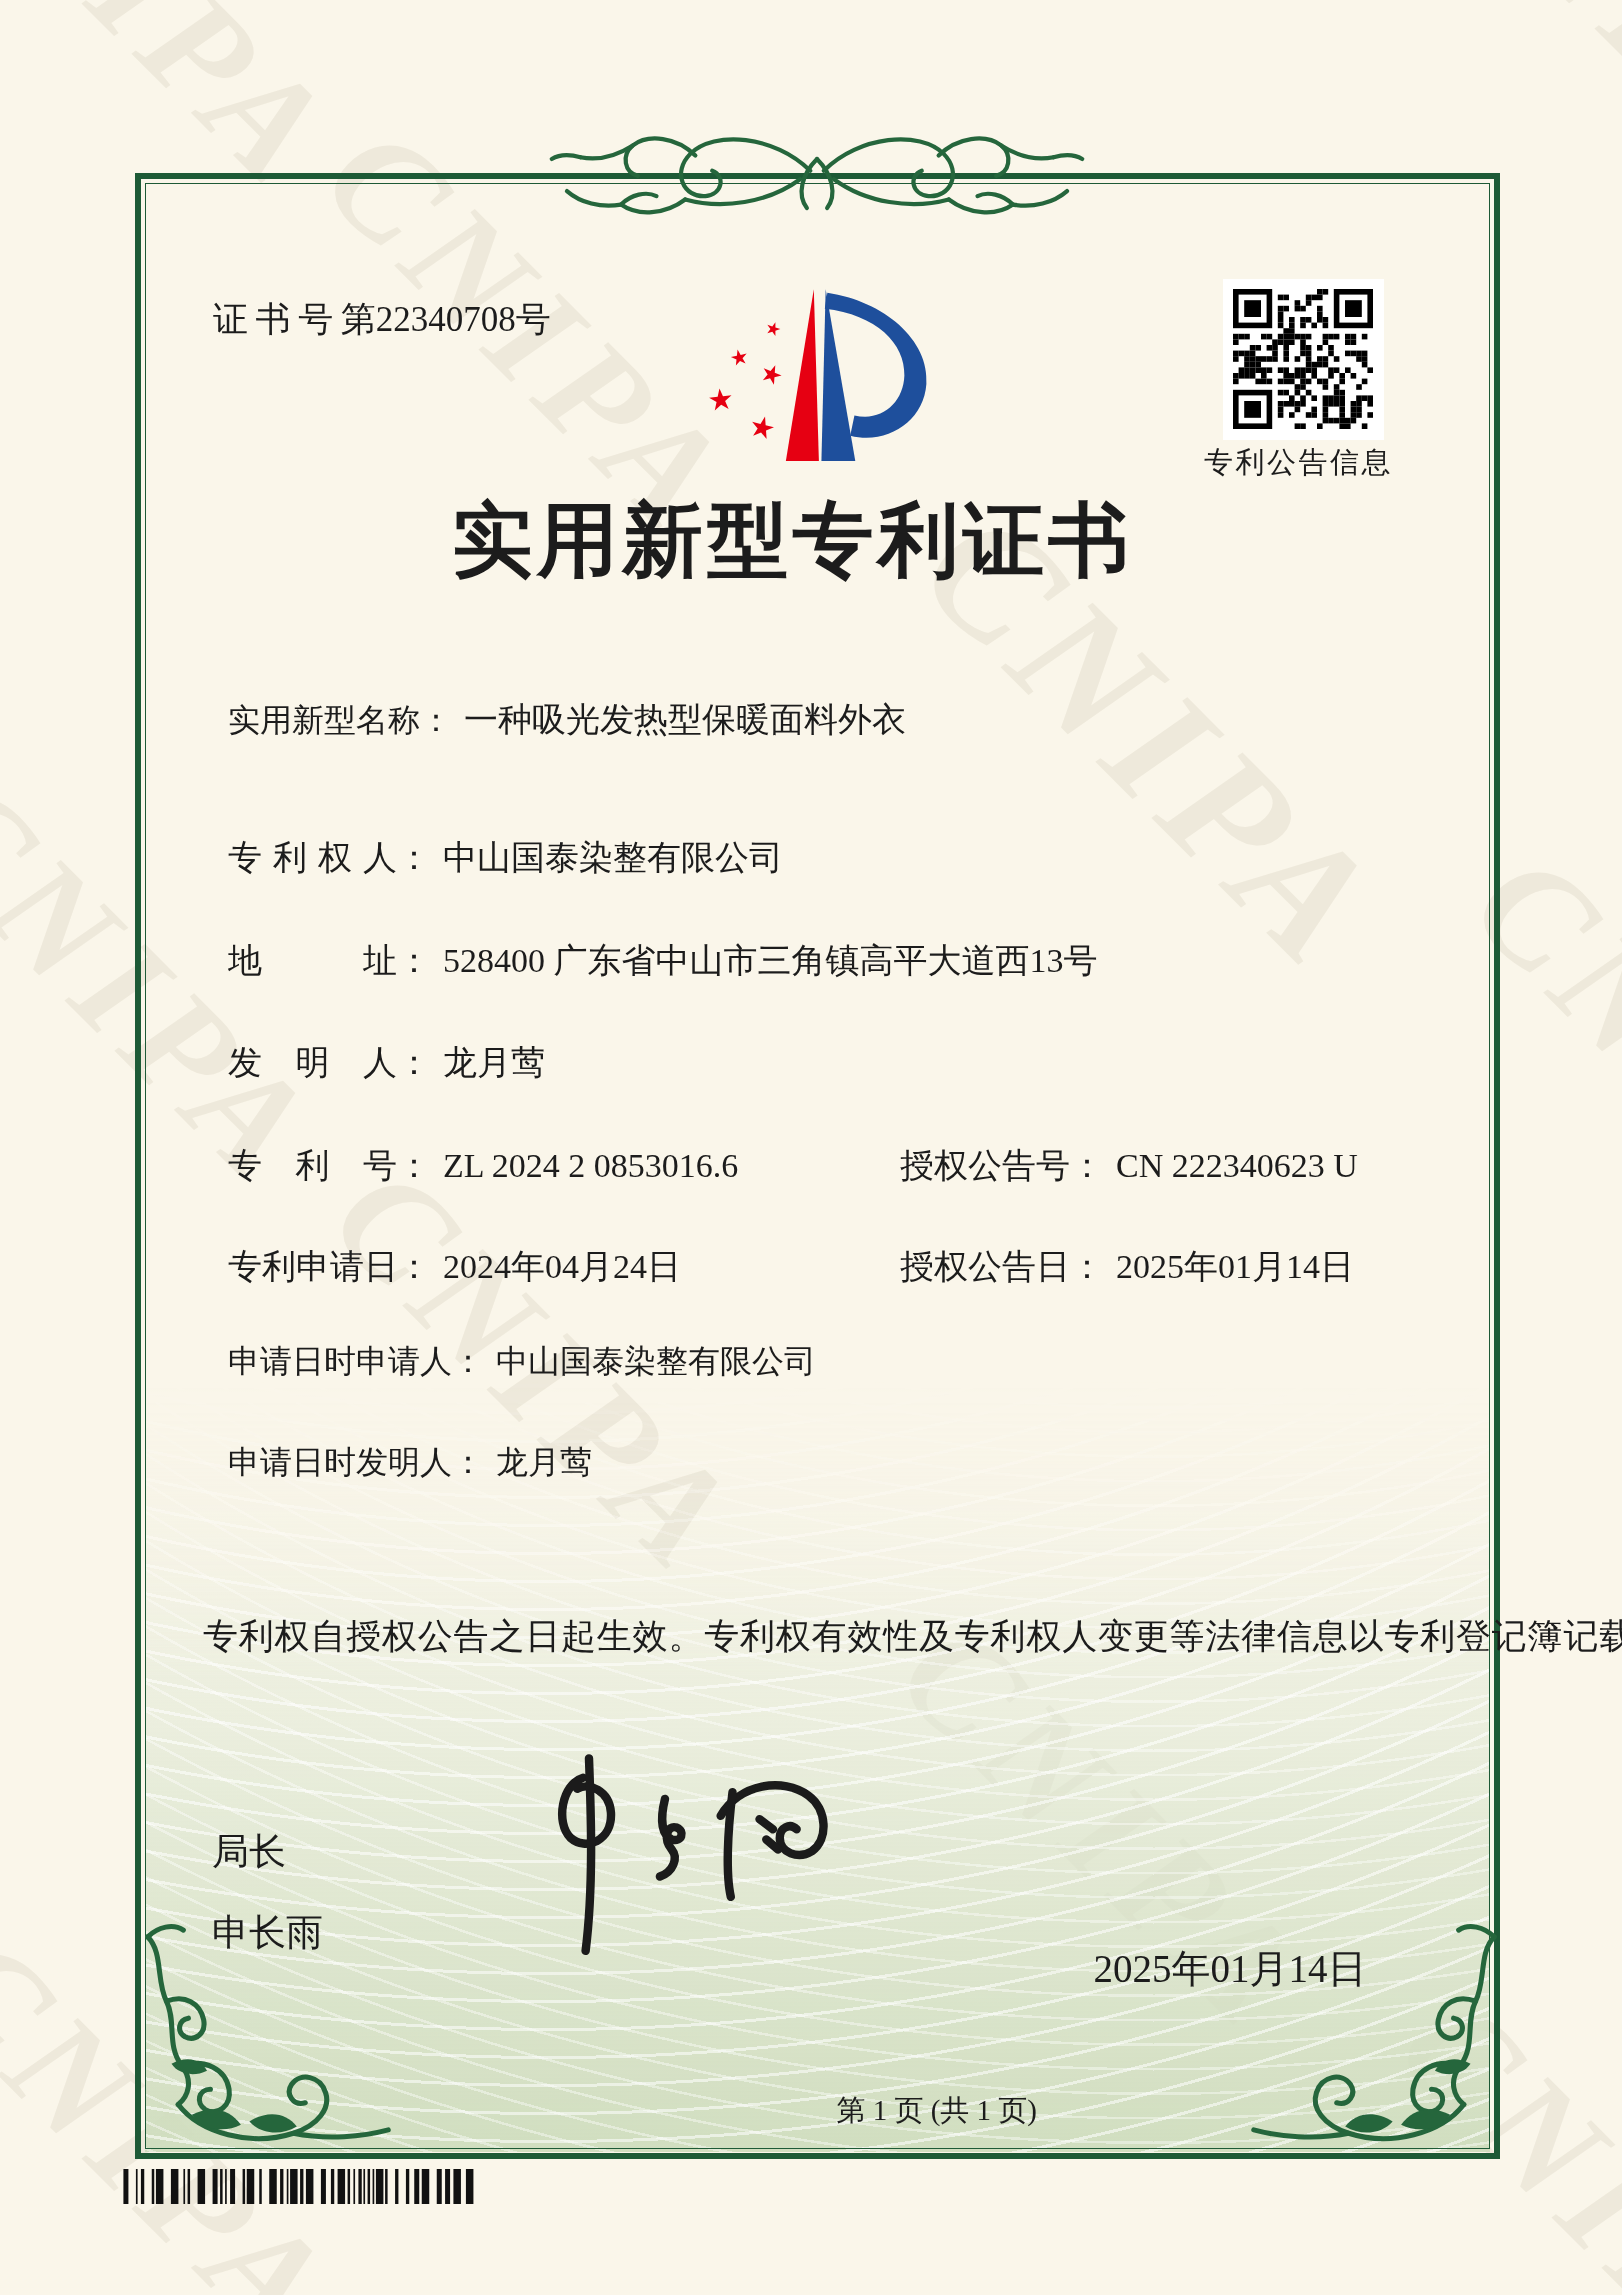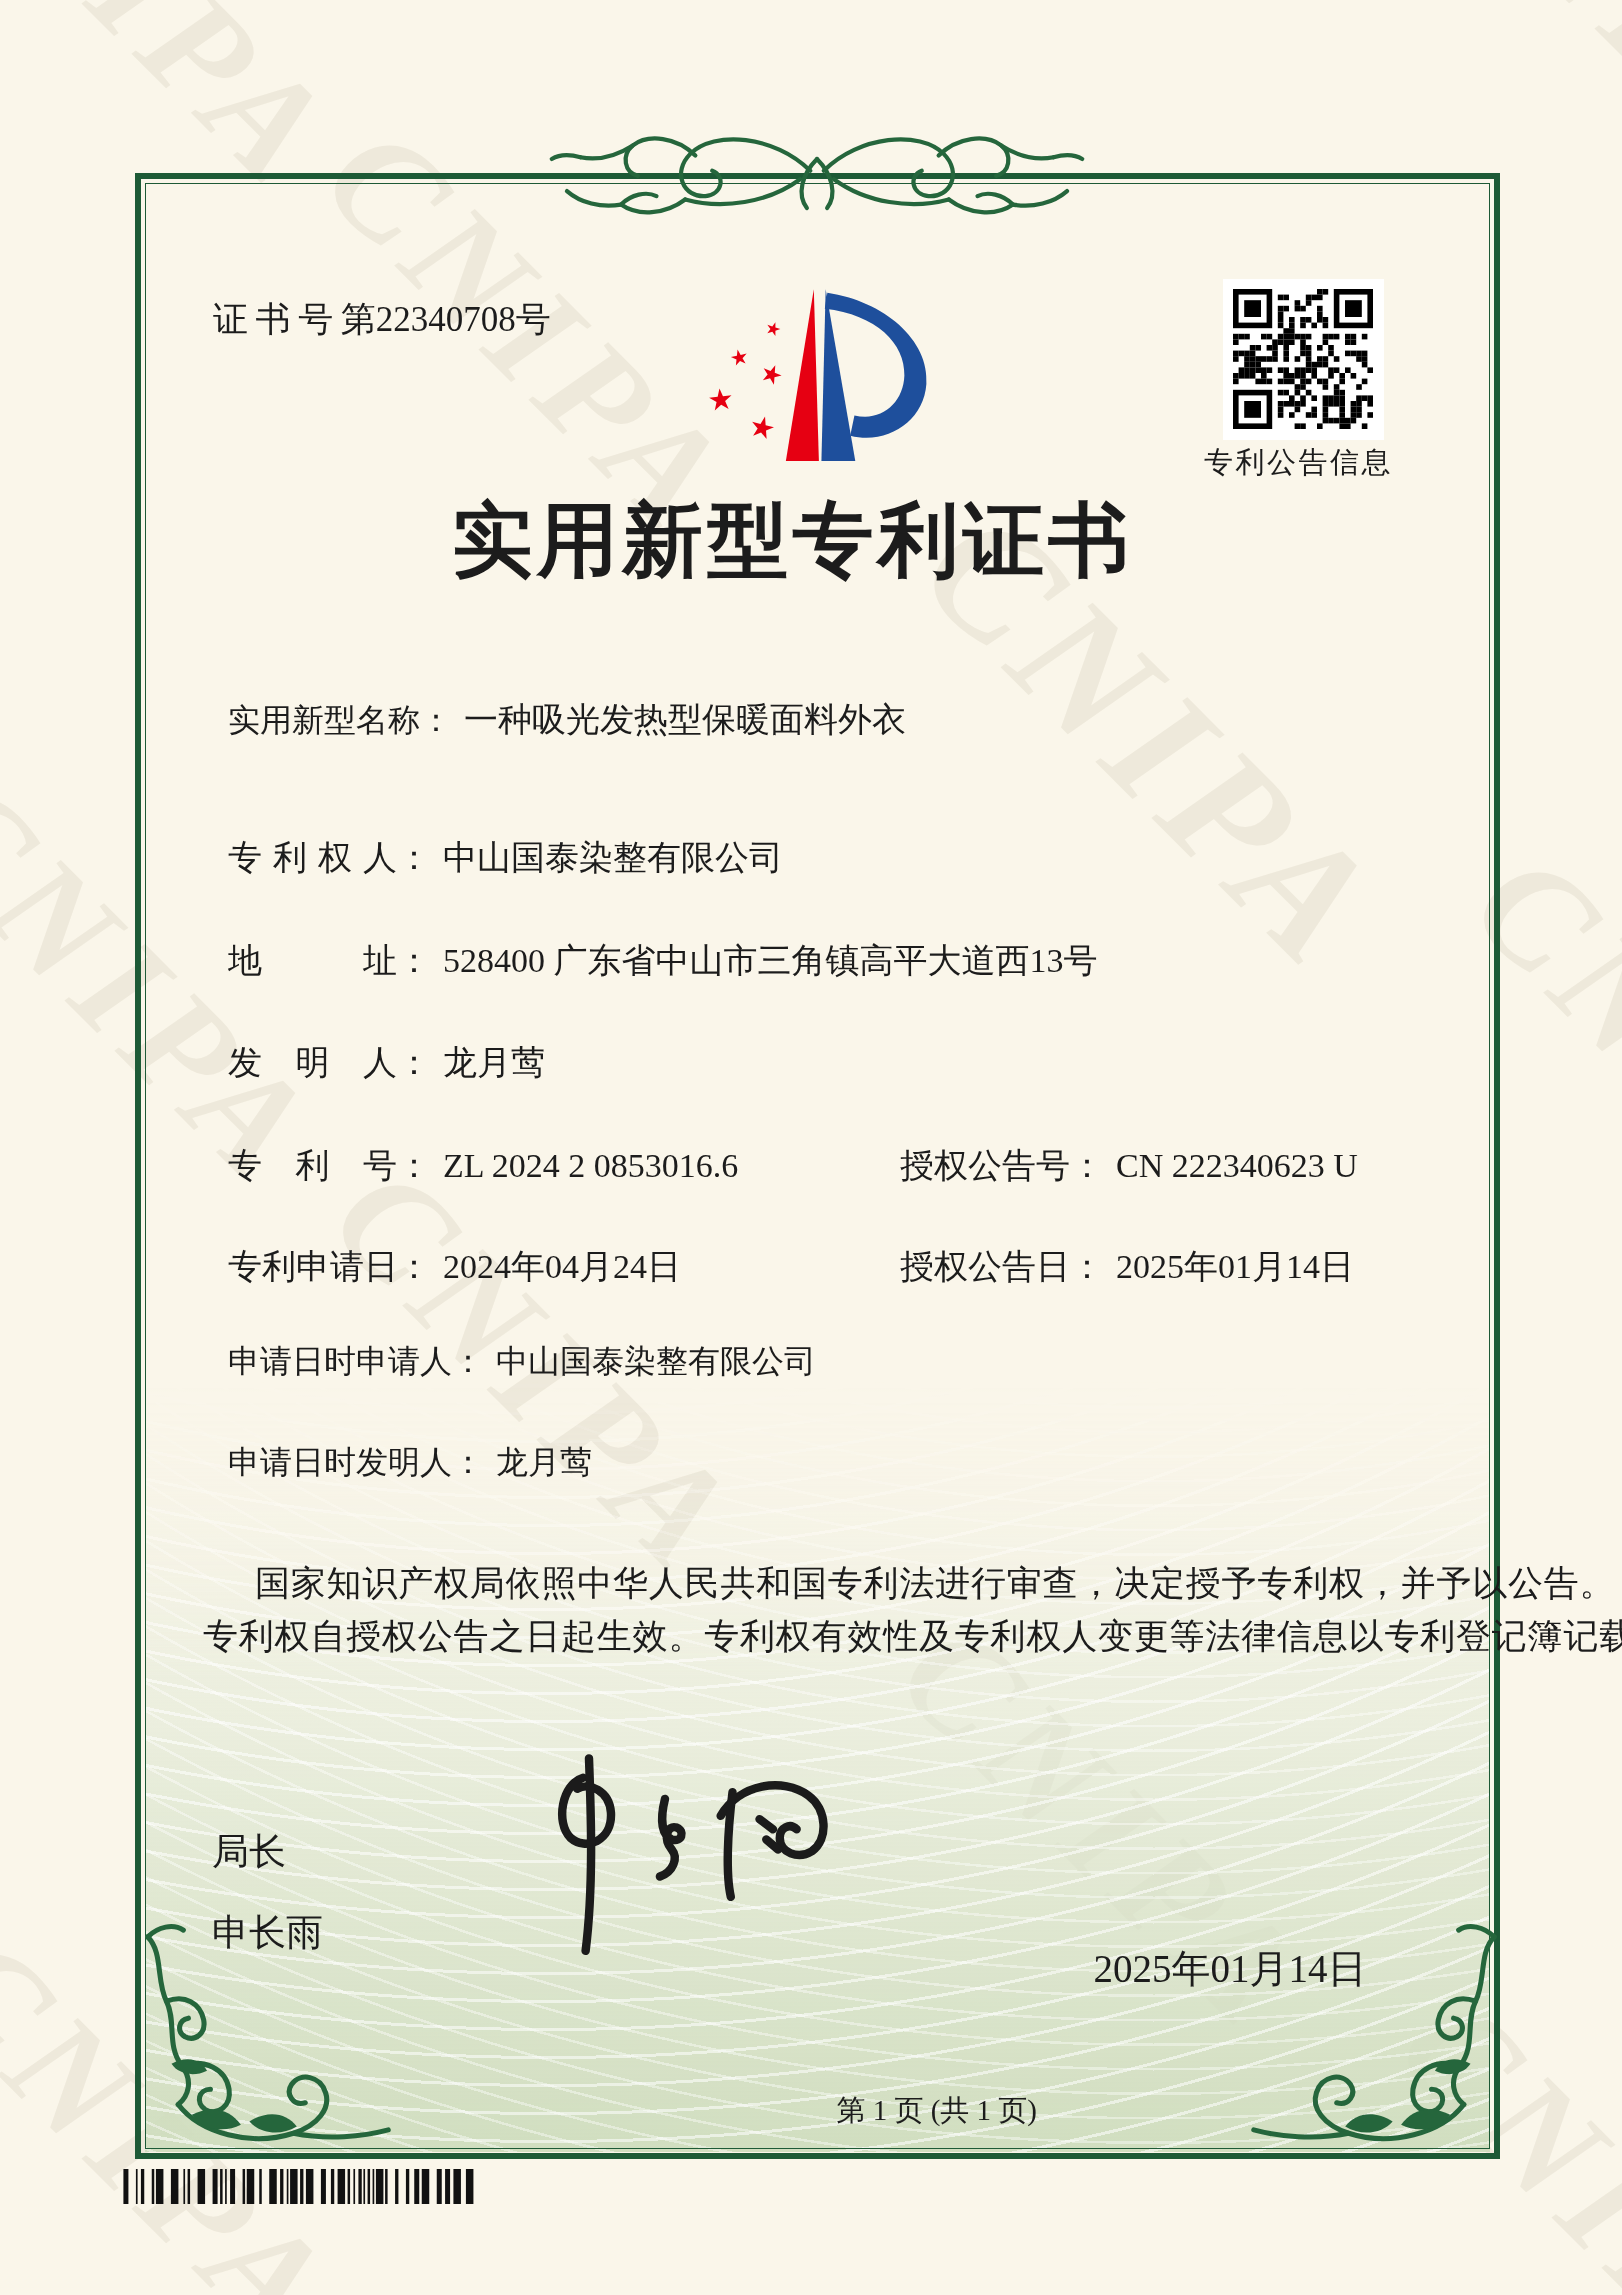--- a/index.html
+++ b/index.html
@@ -378,21 +378,20 @@
     <span class="jl">专利申请日</span><span>：</span><span class="fv">2024年04月24日</span>
     <span class="rcol"><span>授权公告日</span><span>：</span><span class="fv">2025年01月14日</span></span>
   </div>
   <div class="frow sm" style="top:1340px">
     <span>申请日时申请人</span><span>：</span><span class="fv">中山国泰染整有限公司</span>
   </div>
   <div class="frow sm" style="top:1441px">
     <span>申请日时发明人</span><span>：</span><span class="fv">龙月莺</span>
   </div>
 
-  <div class="legal" style="left:255px;top:1560px">国家知识产权局依照中华人民共和国专利法进行审查，决定授予专利权，并予以公告。</div>
   <div class="legal" style="left:203px;top:1613px">专利权自授权公告之日起生效。专利权有效性及专利权人变更等法律信息以专利登记簿记载为准。</div>
 
   <div class="signer" style="top:1827px">局长</div>
   <div class="signer" style="top:1908px">申长雨</div>
   <svg class="sig" width="363" height="220" viewBox="0 0 430 260">
     <g fill="none" stroke="#1b1b1b" stroke-width="10" stroke-linecap="round" stroke-linejoin="round">
       <path d="M115,35 C 90,42 82,88 100,106 C 118,122 150,110 148,76 C 146,50 122,40 108,48"></path>
       <path d="M122,12 C 124,70 128,160 118,240"></path>
       <path d="M212,60 C 206,84 208,102 220,108 C 232,112 236,98 226,94 C 214,90 210,108 220,120 C 228,130 222,146 206,152"></path>
       <path d="M278,80 C 300,42 352,34 382,56 C 404,72 406,108 386,122 C 370,132 348,124 348,106 C 348,94 360,88 368,96"></path>

